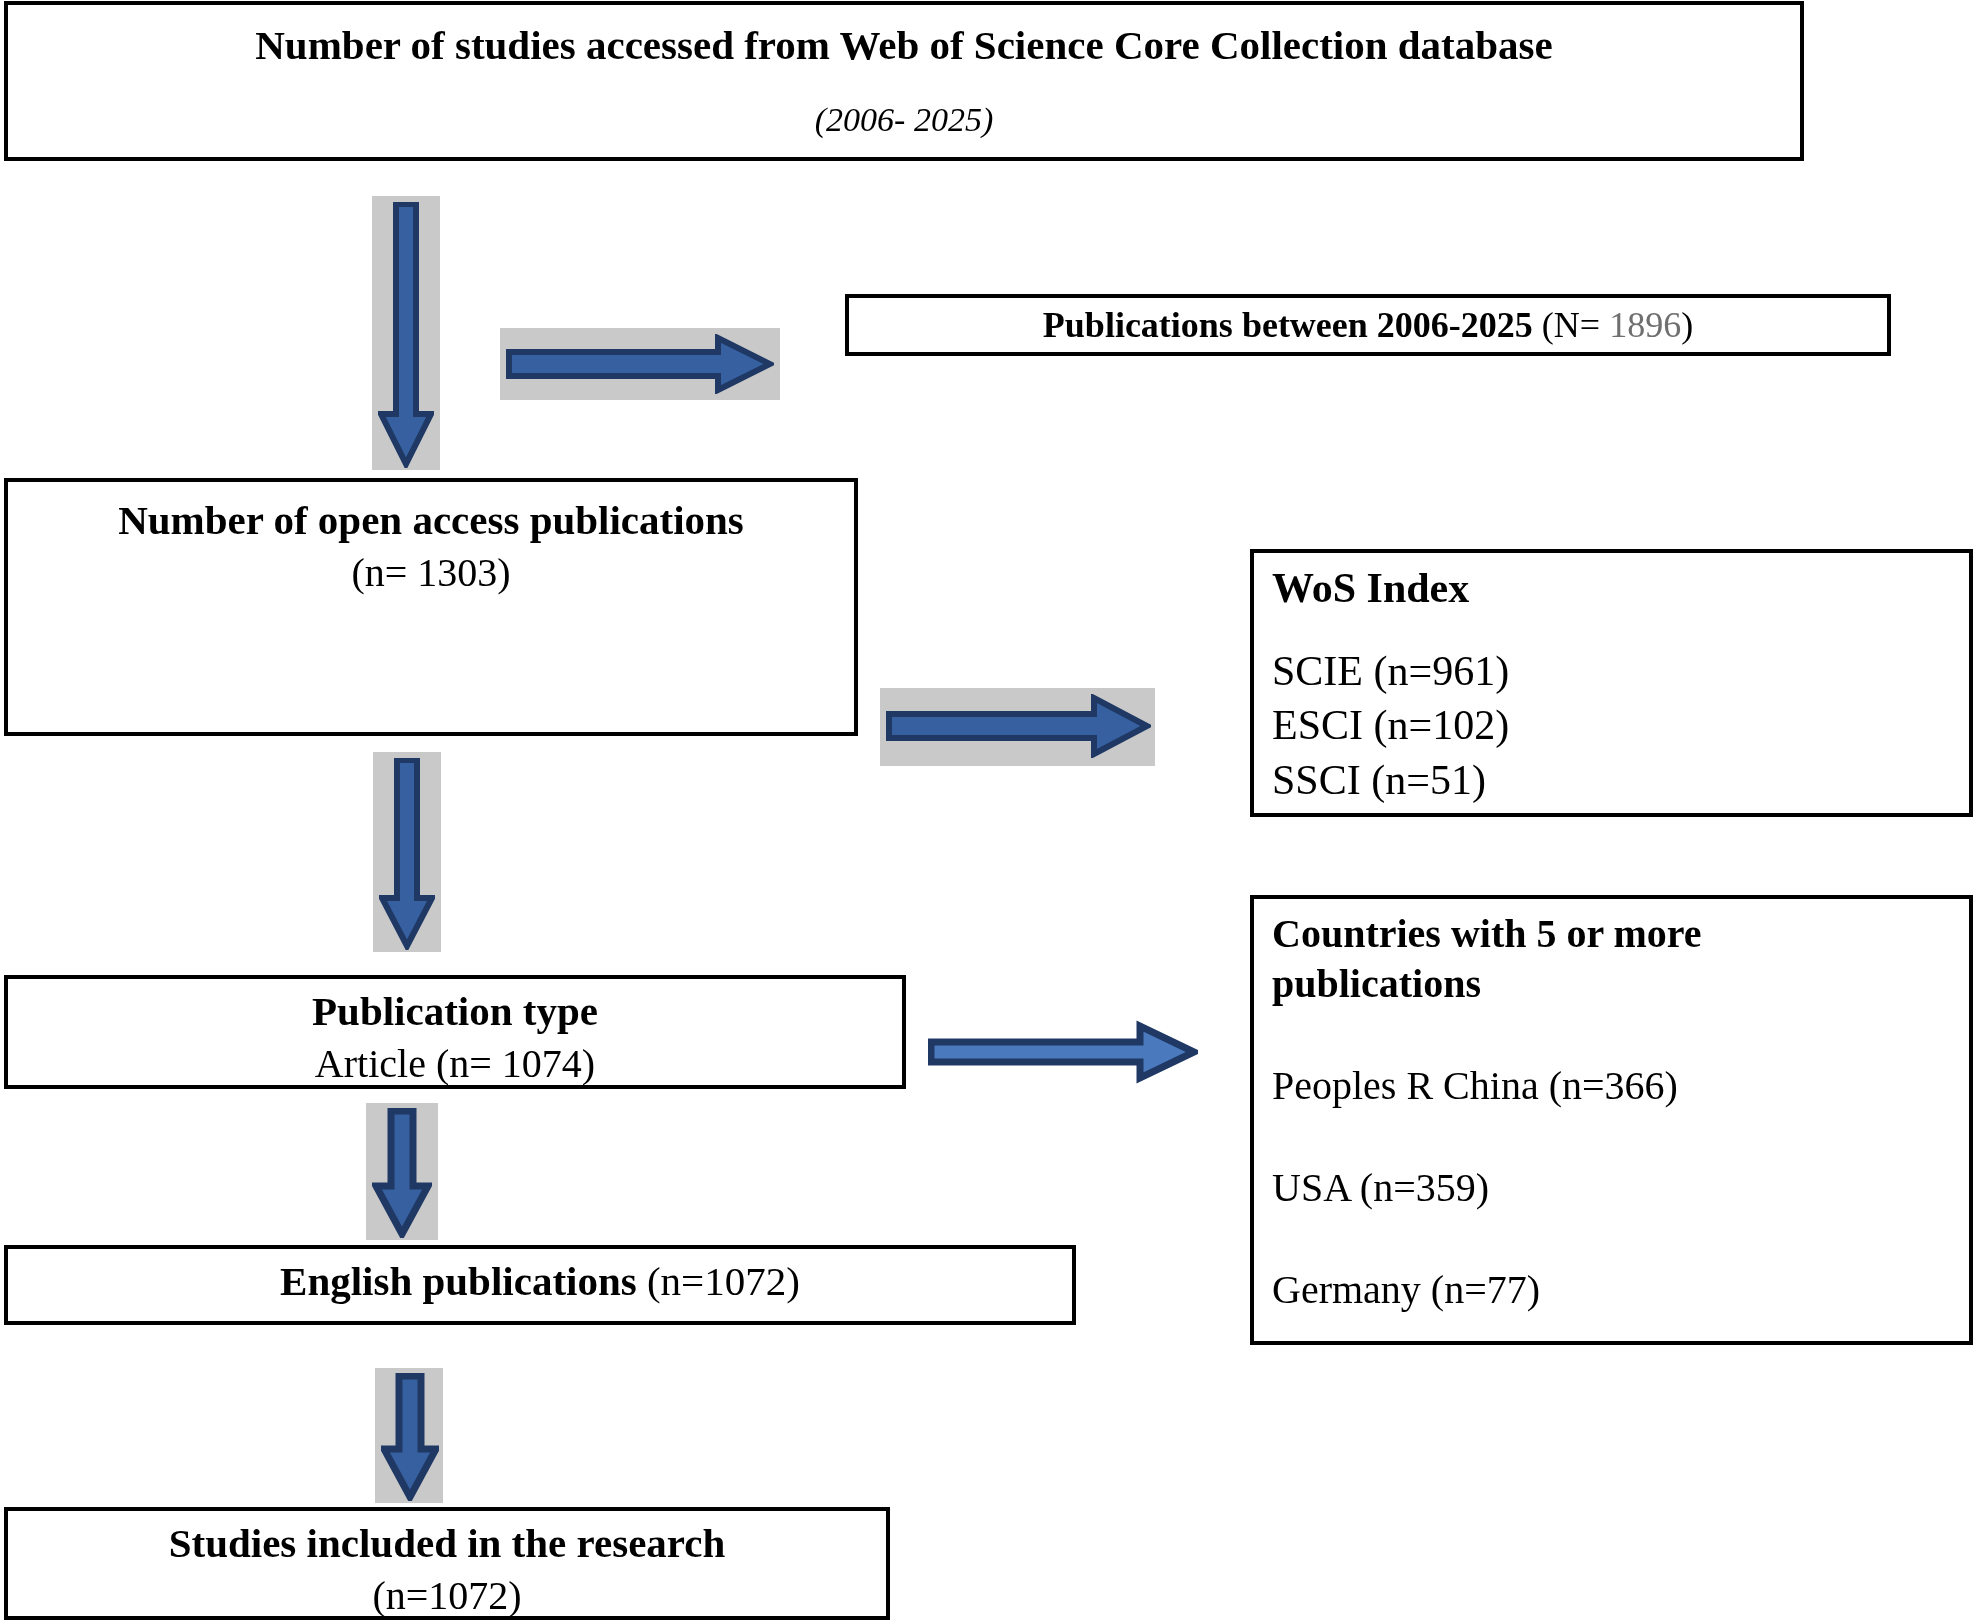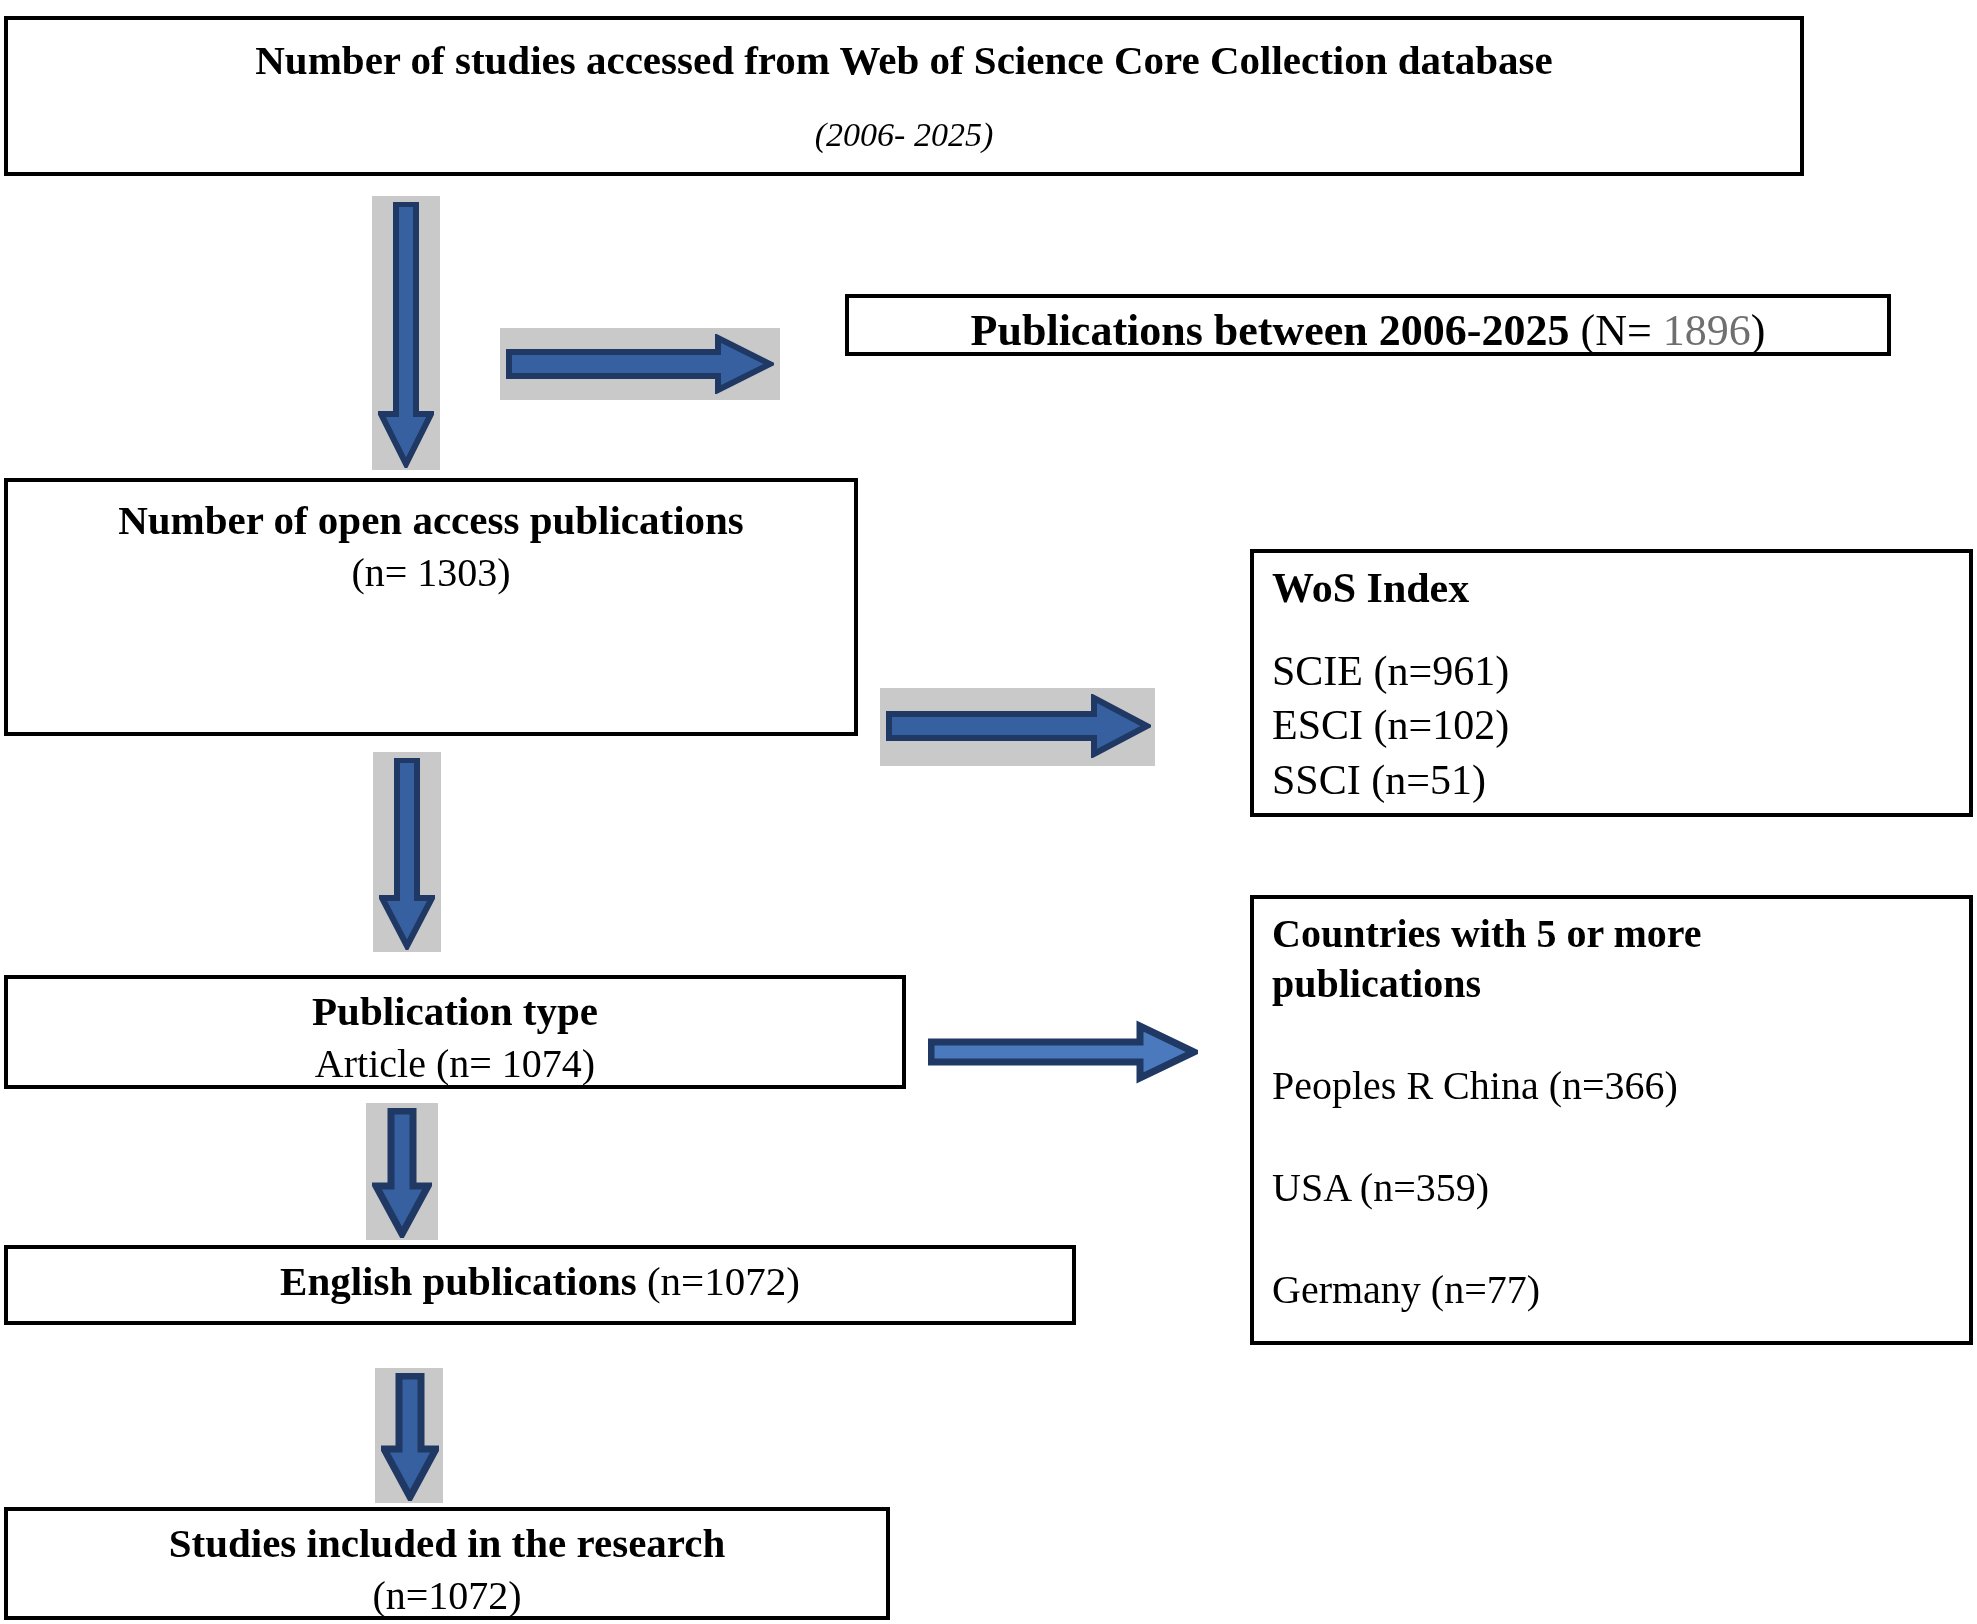--- a/index.html
+++ b/index.html
@@ -44,40 +44,40 @@
   .arrow-wrap {
     position: absolute;
   }
   .arrow-wrap svg { display: block; }
 </style>
 </head>
 <body>
 
 <div id="canvas">
 
-  <div class="box" style="left:4px; top:16px; width:1800px; height:160px; padding-top:14px; font-size:41px;">
+  <div class="box" style="left:4px; top:1px; width:1800px; height:160px; padding-top:14px; font-size:41px;">
     <span class="ln b">Number of studies accessed from Web of Science Core Collection database</span>
     <span class="ln reg" style="margin-top:26px; font-size:34px;font-style:italic;">(2006- 2025)</span>
   </div>
 
   <div class="plate" style="left:372px; top:196px; width:68px; height:274px;"></div>
   <div class="arrow-wrap" style="left:378px; top:202px; width:56px; height:266px;">
     <svg width="56" height="266" viewBox="0 0 56 266">
       <polygon points="18,2 38,2 38,212 53,212 28,262 3,212 18,212" fill="#36609f" stroke="#1f3864" stroke-width="6" stroke-linejoin="miter"></polygon>
     </svg>
   </div>
 
   <div class="plate" style="left:500px; top:328px; width:280px; height:72px;"></div>
   <div class="arrow-wrap" style="left:506px; top:334px; width:268px; height:60px;">
     <svg width="268" height="60" viewBox="0 0 268 60">
       <polygon points="3,18 212,18 212,4 264,30 212,56 212,42 3,42" fill="#36609f" stroke="#1f3864" stroke-width="6" stroke-linejoin="miter"></polygon>
     </svg>
   </div>
 
-  <div class="box" style="left:845px; top:294px; width:1046px; height:62px; padding-top:4px; font-size:44px; text-align:center;">
+  <div class="box" style="left:845px; top:294px; width:1046px; height:62px; padding-top:4px; font-size:36px; text-align:center;">
     <span class="b">Publications between 2006-2025</span><span class="reg"> (N= </span><span class="reg gray-num">1896</span><span class="reg">)</span>
   </div>
 
   <div class="box" style="left:4px; top:478px; width:854px; height:258px; padding-top:12px; font-size:41px;">
     <span class="ln b">Number of open access publications</span>
     <span class="ln reg" style="font-size:40px;">(n= 1303)</span>
   </div>
 
   <div class="plate" style="left:373px; top:752px; width:68px; height:200px;"></div>
   <div class="arrow-wrap" style="left:379px; top:758px; width:56px; height:192px;">

